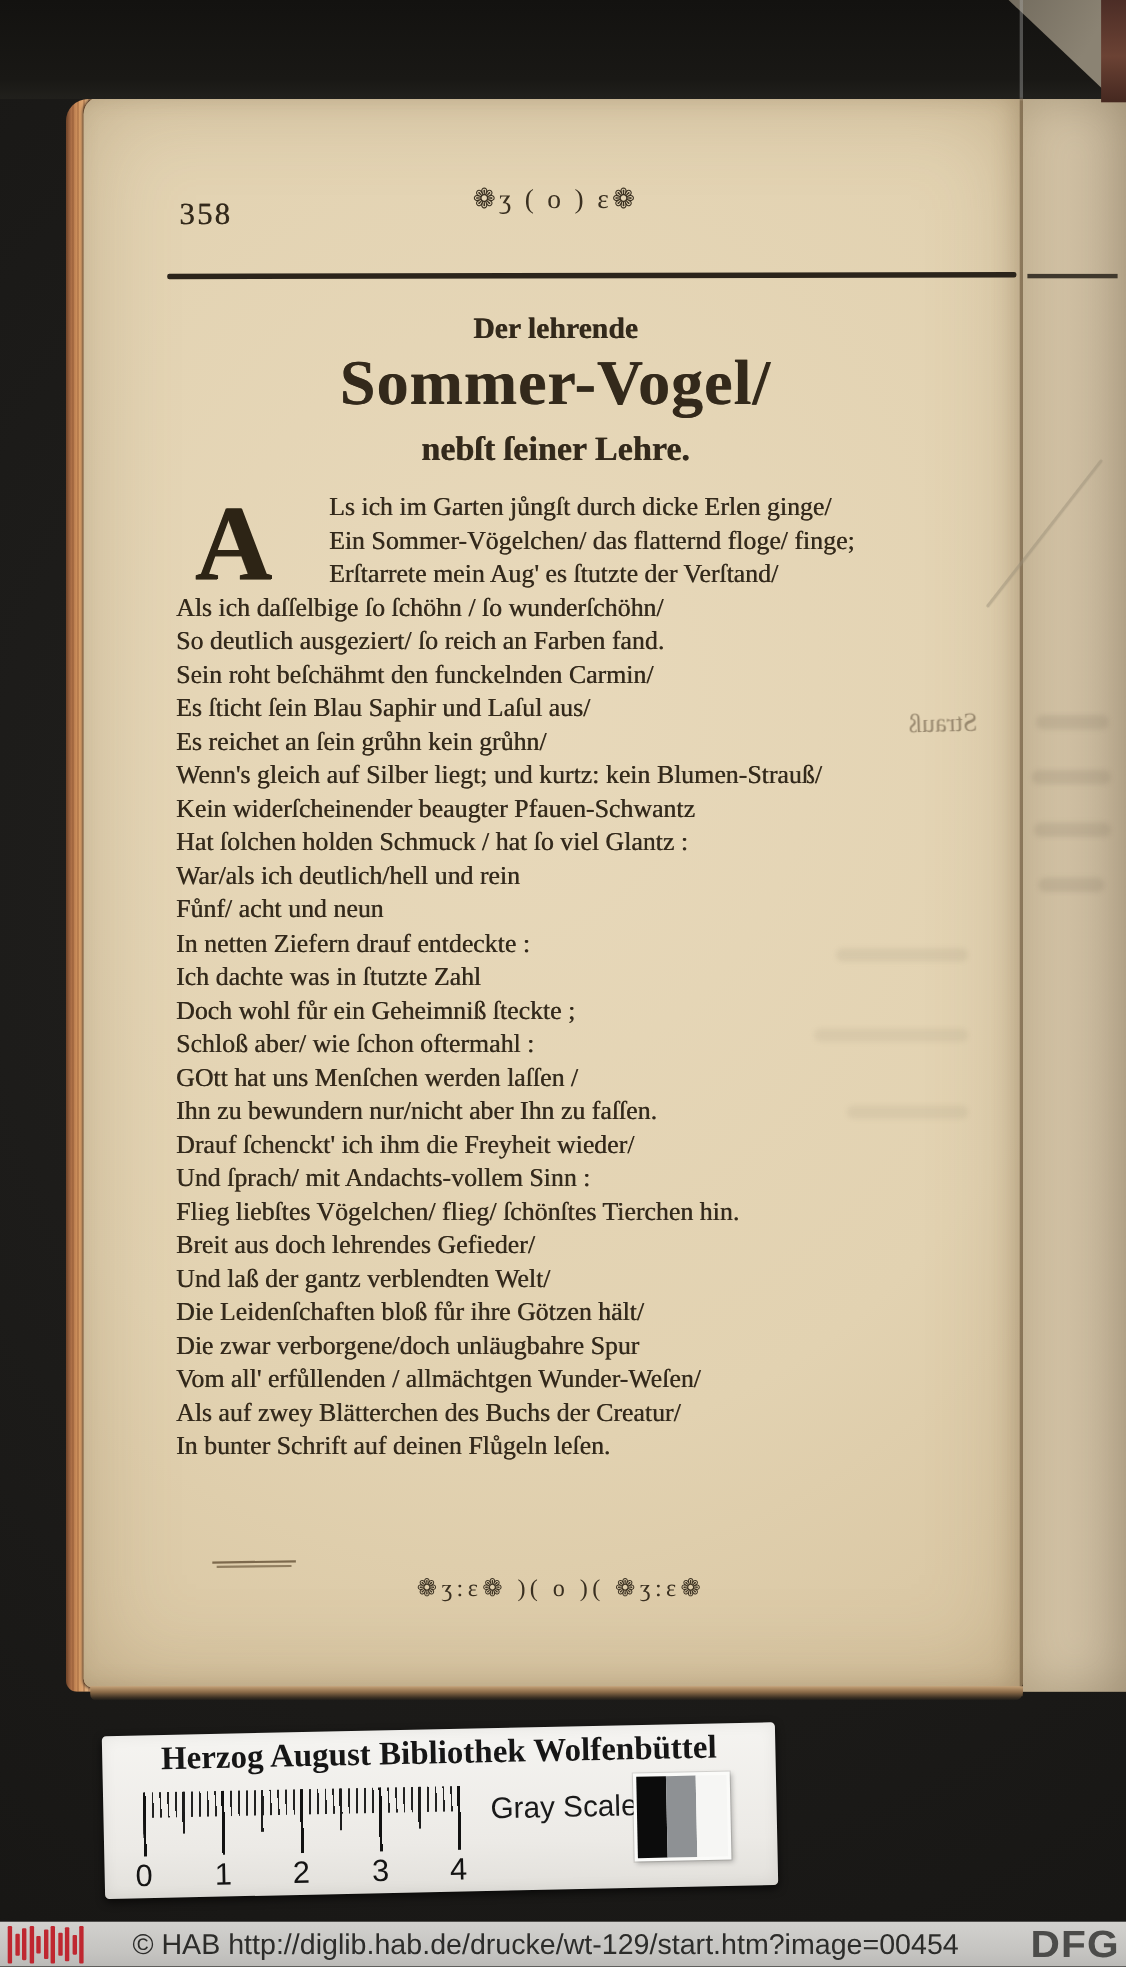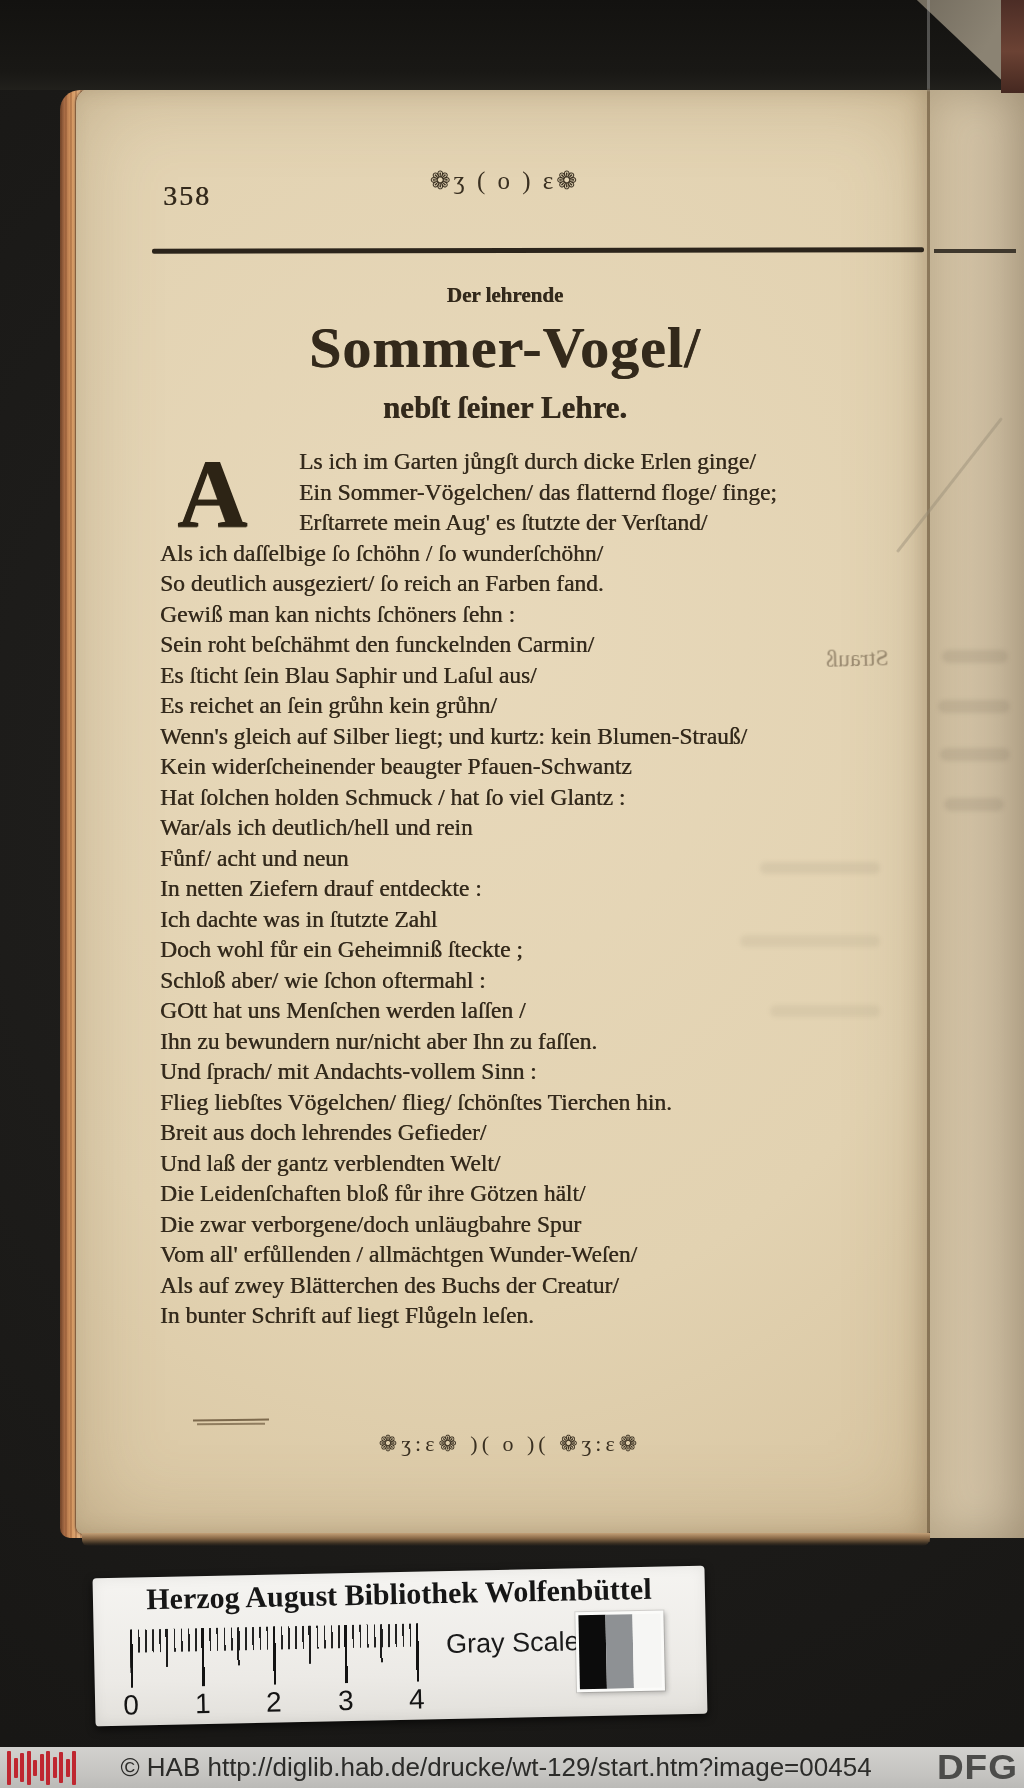--- a/index.html
+++ b/index.html
@@ -29,21 +29,21 @@
     background:linear-gradient(180deg,#4c2d26,#6b4234 55%,#452820);}
   .page-bottom-edge{left:82px;top:1533px;width:848px;height:13px;border-radius:0 0 8px 6px;
     background:linear-gradient(180deg,#c3a077 0,#8a6a48 40%,#3a2f22 80%,rgba(20,18,14,0) 100%);}
 
   
   .ink{color:#33291b;text-shadow:.45px 0 0 rgba(51,41,27,.85);}
   .page-number{left:163px;top:180px;font-size:28px;letter-spacing:2px;}
   .header-ornament{left:350px;top:166px;width:310px;text-align:center;font-size:25px;letter-spacing:3px;color:#3a3021;}
   .rule-a{left:152px;top:248px;width:772px;height:4.5px;background:#2b241b;border-radius:2px;transform:rotate(-.12deg);}
   .rule-b{left:934px;top:249px;width:82px;height:3.5px;background:#3f382d;}
-  .t-kicker{left:160px;top:283px;width:690px;text-align:center;font-size:21px;font-weight:bold;}
+  .t-kicker{left:160px;top:283px;width:690px;text-align:center;font-size:27px;font-weight:bold;}
   .t-main{left:130px;top:314px;width:750px;text-align:center;font-size:58px;font-weight:bold;letter-spacing:1px;}
   .t-sub{left:160px;top:390px;width:690px;text-align:center;font-size:31px;font-weight:bold;}
   .dropcap{left:160px;top:447px;width:104px;height:98px;font-size:97px;line-height:94px;font-weight:bold;
     text-align:center;color:#2d2415;text-shadow:1px 0 0 #2d2415,0 1px 0 rgba(45,36,21,.6);}
   .poem{left:160px;top:446px;width:748px;font-size:23.5px;}
   .poem .pline{position:static;height:30.5px;line-height:30.5px;white-space:nowrap;}
   .poem .pline.ind{padding-left:139px;}
   .end-ornament{left:160px;top:1431px;width:700px;text-align:center;font-size:22px;letter-spacing:4px;color:#3a3021;}
   .hand-underline-1{left:193px;top:1419px;width:76px;height:2px;background:rgba(92,72,45,.75);transform:rotate(-.8deg);}
   .hand-underline-2{left:197px;top:1423px;width:68px;height:1.5px;background:rgba(92,72,45,.6);transform:rotate(-.6deg);}
@@ -122,44 +122,44 @@
   <div class="t-main ink">Sommer-Vogel/</div>
   <div class="t-sub ink">nebſt ſeiner Lehre.</div>
 
   <div class="dropcap">A</div>
   <div class="poem ink">
       <div class="pline ind">Ls ich im Garten jůngſt durch dicke Erlen ginge/</div>
       <div class="pline ind">Ein Sommer-Vögelchen/ das flatternd floge/ finge;</div>
       <div class="pline ind">Erſtarrete mein Aug' es ſtutzte der Verſtand/</div>
       <div class="pline">Als ich daſſelbige ſo ſchöhn / ſo wunderſchöhn/</div>
       <div class="pline">So deutlich ausgeziert/ ſo reich an Farben fand.</div>
-      <div class="pline">Gewiß man kan nichts ſchöners ſehn :</div>
       <div class="pline">Sein roht beſchähmt den funckelnden Carmin/</div>
       <div class="pline">Es ſticht ſein Blau Saphir und Laſul aus/</div>
       <div class="pline">Es reichet an ſein grůhn kein grůhn/</div>
       <div class="pline">Wenn's gleich auf Silber liegt; und kurtz: kein Blumen-Strauß/</div>
       <div class="pline">Kein widerſcheinender beaugter Pfauen-Schwantz</div>
       <div class="pline">Hat ſolchen holden Schmuck / hat ſo viel Glantz :</div>
       <div class="pline">War/als ich deutlich/hell und rein</div>
       <div class="pline">Fůnf/ acht und neun</div>
       <div class="pline">In netten Ziefern drauf entdeckte :</div>
       <div class="pline">Ich dachte was in ſtutzte Zahl</div>
       <div class="pline">Doch wohl fůr ein Geheimniß ſteckte ;</div>
       <div class="pline">Schloß aber/ wie ſchon oftermahl :</div>
       <div class="pline">GOtt hat uns Menſchen werden laſſen /</div>
       <div class="pline">Ihn zu bewundern nur/nicht aber Ihn zu faſſen.</div>
+      <div class="pline">Drauf ſchenckt' ich ihm die Freyheit wieder/</div>
       <div class="pline">Und ſprach/ mit Andachts-vollem Sinn :</div>
       <div class="pline">Flieg liebſtes Vögelchen/ flieg/ ſchönſtes Tierchen hin.</div>
       <div class="pline">Breit aus doch lehrendes Gefieder/</div>
       <div class="pline">Und laß der gantz verblendten Welt/</div>
       <div class="pline">Die Leidenſchaften bloß fůr ihre Götzen hält/</div>
       <div class="pline">Die zwar verborgene/doch unläugbahre Spur</div>
       <div class="pline">Vom all' erfůllenden / allmächtgen Wunder-Weſen/</div>
       <div class="pline">Als auf zwey Blätterchen des Buchs der Creatur/</div>
-      <div class="pline">In bunter Schrift auf liegt Flůgeln leſen.</div>
+      <div class="pline">In bunter Schrift auf deinen Flůgeln leſen.</div>
     </div>
   <div class="hand-underline-1"></div>
   <div class="hand-underline-2"></div>
   <div class="end-ornament">❁ʒ:ɛ❁    )( o )(    ❁ʒ:ɛ❁</div>
   <div class="offset-word">Strauß</div>
 
   <div class="smudge sm1"></div>
   <div class="smudge sm2"></div>
   <div class="smudge sm3"></div>
   <div class="smudge sm4"></div>

